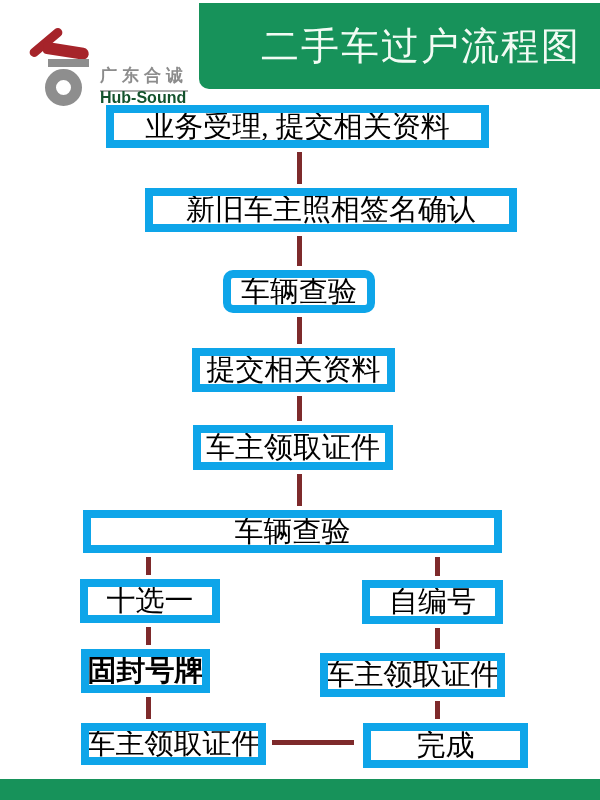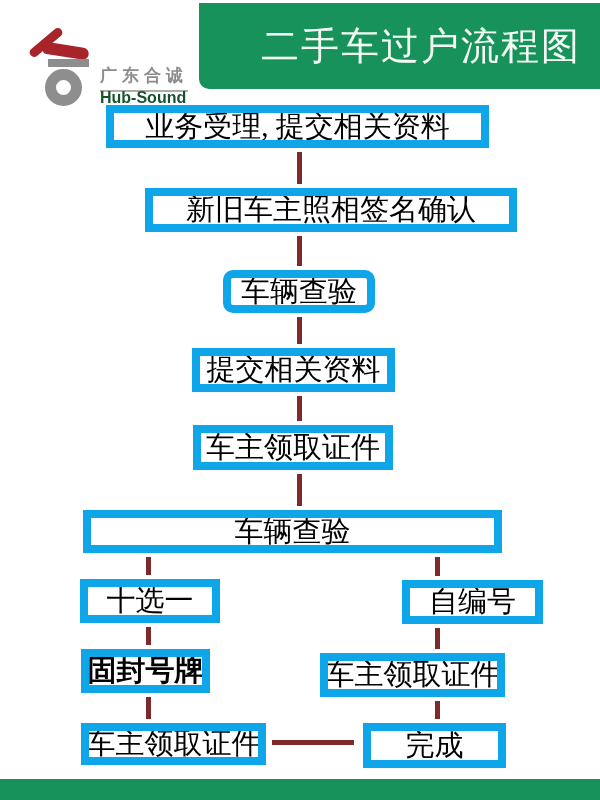--- a/index.html
+++ b/index.html
@@ -31,25 +31,25 @@
   .node{position:absolute;box-sizing:border-box;border:8px solid #0ea5e9;background:#ffffff;
         color:#000;font-size:29px;display:flex;align-items:center;justify-content:center;
         white-space:nowrap;overflow:hidden;}
   .n1 {left:106px;top:105px;width:383px;height:43px;}
   .n2 {left:145px;top:188px;width:372px;height:44px;}
   .n3 {left:223px;top:270px;width:152px;height:43px;border-radius:10px;}
   .n4 {left:192px;top:348px;width:203px;height:44px;}
   .n5 {left:193px;top:425px;width:200px;height:45px;}
   .n6 {left:83px; top:510px;width:419px;height:43px;}
   .n7 {left:80px; top:579px;width:140px;height:44px;}
-  .n8 {left:362px;top:580px;width:141px;height:44px;margin-left:40px;}
+  .n8 {left:362px;top:580px;width:141px;height:44px;}
   .n9 {left:81px; top:649px;width:129px;height:44px;font-weight:bold;}
   .n10{left:320px;top:653px;width:185px;height:44px;}
   .n11{left:81px; top:723px;width:185px;height:42px;}
-  .n12{left:363px;top:723px;width:143px;height:45px;}
+  .n12{left:363px;top:723px;width:165px;height:45px;}
 
   
   .conn{position:absolute;background:#7E2A2B;}
   .vconn{width:5px;}
   .hconn{height:5px;}
   .c1 {left:297px;top:152px;height:32px;}
   .c2 {left:297px;top:236px;height:30px;}
   .c3 {left:297px;top:317px;height:27px;}
   .c4 {left:297px;top:396px;height:25px;}
   .c5 {left:297px;top:474px;height:32px;}

